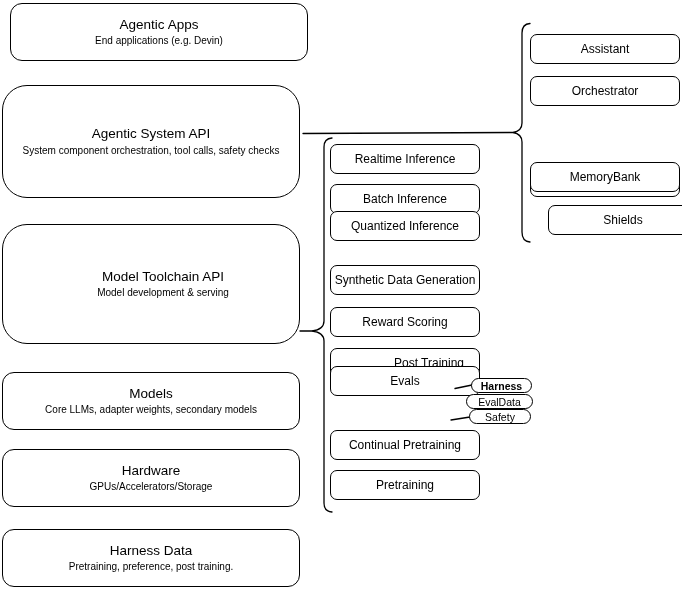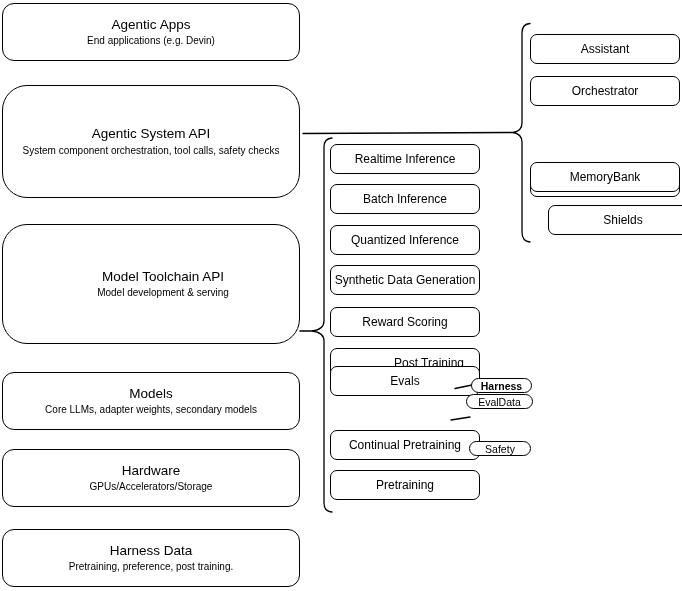--- a/index.html
+++ b/index.html
@@ -70,21 +70,21 @@
     z-index: 2;
     pointer-events: none;
   }
   .overlay path { stroke: #000; stroke-width: 1.3; fill: none; stroke-linecap: round; }
 </style>
 </head>
 <body>
 
 <div class="canvas">
 
-  <div class="lbox" style="top:3px;height:58px;border-radius:12px;">
+  <div class="lbox" style="top:3px;height:58px;border-radius:12px;margin-left:8px;">
     <div class="ltitle">Agentic Apps</div>
     <div class="lsub">End applications (e.g. Devin)</div>
   </div>
 
   <div class="lbox" style="top:85px;height:113px;border-radius:25px;">
     <div class="ltitle">Agentic System API</div>
     <div class="lsub">System component orchestration, tool calls, safety checks</div>
   </div>
 
   <div class="lbox" style="top:224px;height:120px;border-radius:25px;padding-left:24px;">
@@ -106,21 +106,21 @@
     <div class="ltitle">Harness Data</div>
     <div class="lsub">Pretraining, preference, post training.</div>
   </div>
 
   <div class="sbox mid" style="top:144px;">
       <span>Realtime Inference</span>
     </div>
   <div class="sbox mid" style="top:184px;">
       <span>Batch Inference</span>
     </div>
-  <div class="sbox mid" style="top:225px;">
+  <div class="sbox mid" style="top:211px;">
       <span>Quantized Inference</span>
     </div>
   <div class="sbox mid" style="top:265px;">
       <span>Synthetic Data Generation</span>
     </div>
   <div class="sbox mid" style="top:307px;">
       <span>Reward Scoring</span>
     </div>
   <div class="sbox mid" style="top:348px;padding-left:48px;">
       <span>Post Training</span>
@@ -164,17 +164,17 @@
     <path d="M 455 388.5 L 472 385"></path>
     <path d="M 451 420 L 470 417"></path>
   </svg>
 
   <div class="pill" style="left:471px;top:378px;width:61px;font-weight:bold;">
       <span>Harness</span>
     </div>
   <div class="pill" style="left:466px;top:394px;width:67px;">
       <span>EvalData</span>
     </div>
-  <div class="pill" style="left:469px;top:409px;width:62px;margin-top:32px;">
+  <div class="pill" style="left:469px;top:409px;width:62px;">
       <span>Safety</span>
     </div>
 
 </div>
 
 </body></html>

